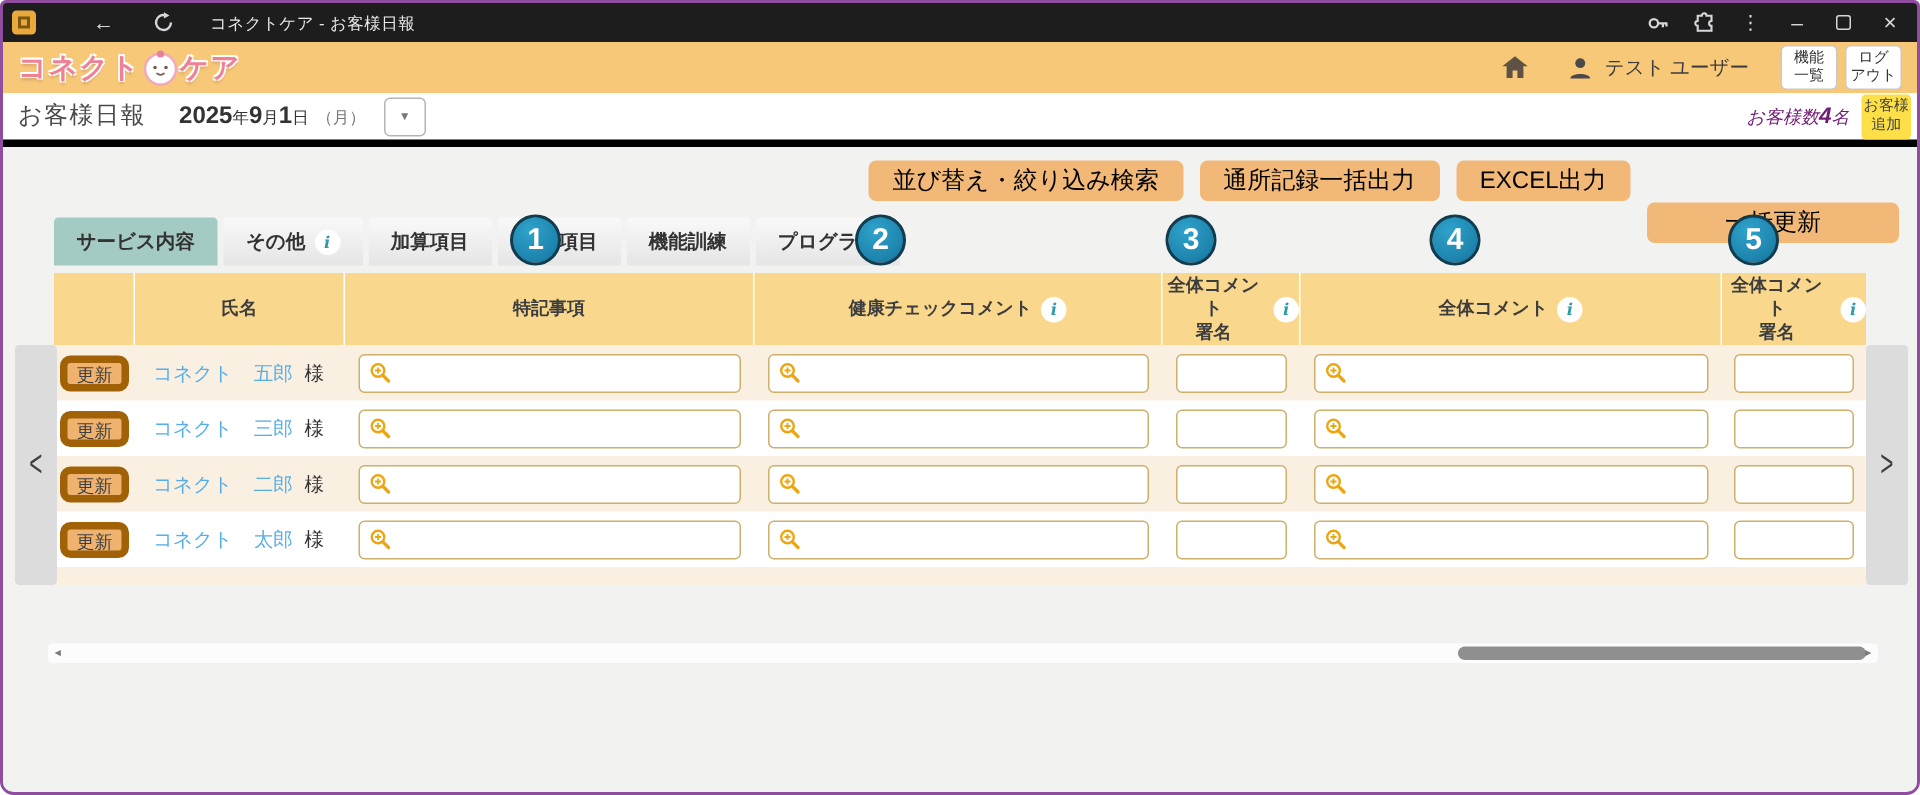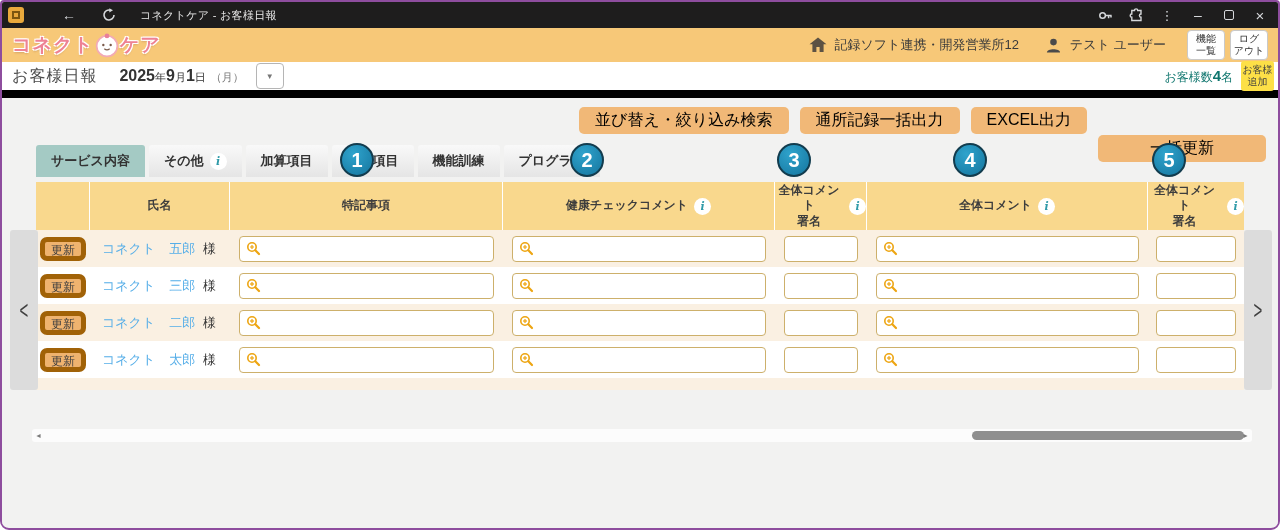--- a/index.html
+++ b/index.html
@@ -30,29 +30,29 @@
   .hdr-right { margin-left:auto; display:flex; align-items:center; }
   .office { font-size:13px; color:#3b3b3b; margin-left:7px; }
   .usr-ico { margin-left:26px; display:flex; }
   .username { font-size:13px; color:#3b3b3b; margin-left:8px; margin-right:16px; }
   .hdr-btn { width:38px; height:30px; background:#fff; border:1px solid #c9c9c9; border-radius:4px;
              font-size:10px; line-height:1.25; color:#333; white-space:pre-line; display:flex;
              align-items:center; justify-content:center; text-align:center; margin-left:5px; cursor:pointer; padding:0; }
 
   
   .subheader { height:36px; background:#fff; display:flex; align-items:center; padding:0 4px 0 10px;
-               border-bottom:8px solid #000000; }
+               border-bottom:5px solid #000000; }
   .page-title { font-size:16px; color:#4a4a4a; letter-spacing:1px; }
   .dateblock { margin-left:22px; display:flex; align-items:baseline; color:#333; }
   .d-num { font-size:16px; font-weight:bold; }
   .d-unit { font-size:11px; }
   .d-week { font-size:11px; color:#777; margin-left:5px; }
   .date-drop { margin-left:12px; width:28px; height:26px; background:#fff; border:1px solid #b5b5b5;
                border-radius:4px; color:#777; font-size:8px; display:flex; align-items:center; justify-content:center; cursor:pointer; }
-  .count { margin-left:auto; display:flex; align-items:baseline; color:#0f766e; }
+  .count { margin-left:auto; display:flex; align-items:baseline; color:#701a75;font-style:italic; }
   .c-label,.c-unit { font-size:12px; }
   .c-num { font-size:15px; font-weight:bold; }
   .add-btn { margin-left:8px; width:33px; height:30px; background:#fde047; border:none; border-radius:3px;
              font-size:10px; line-height:1.25; color:#3f3f3f; white-space:pre-line; display:flex;
              align-items:center; justify-content:center; text-align:center; cursor:pointer; padding:0; }
 
   
   .content { position:relative; height:429px; background:#f2f2f1; }
 
   .actions { position:absolute; top:9px; right:12px; display:flex; gap:11px; }
@@ -159,21 +159,20 @@
           </svg>
       </span>
       <span class="logo-t">ケア</span>
     </div>
     <div class="hdr-right">
       <span style="display:flex;">
         <svg width="18" height="16" viewBox="0 0 18 16">
             <path d="M9 0.5 L17.5 7.2 L14.6 7.2 L14.6 15 L10.6 15 L10.6 10 L7.4 10 L7.4 15 L3.4 15 L3.4 7.2 L0.5 7.2 Z" fill="#5d5243"></path>
           </svg>
       </span>
-      <span class="office">記録ソフト連携・開発営業所12</span>
       <span class="usr-ico">
         <svg width="17" height="17" viewBox="0 0 16 16">
             <circle cx="8" cy="4.8" r="3.1" fill="#4a4a4a"></circle>
             <path d="M1.8 14.5 C1.8 10.6 14.2 10.6 14.2 14.5 Z" fill="#4a4a4a"></path>
           </svg>
       </span>
       <span class="username">テスト  ユーザー</span>
       <button class="hdr-btn">機能
 一覧</button>
       <button class="hdr-btn">ログ

